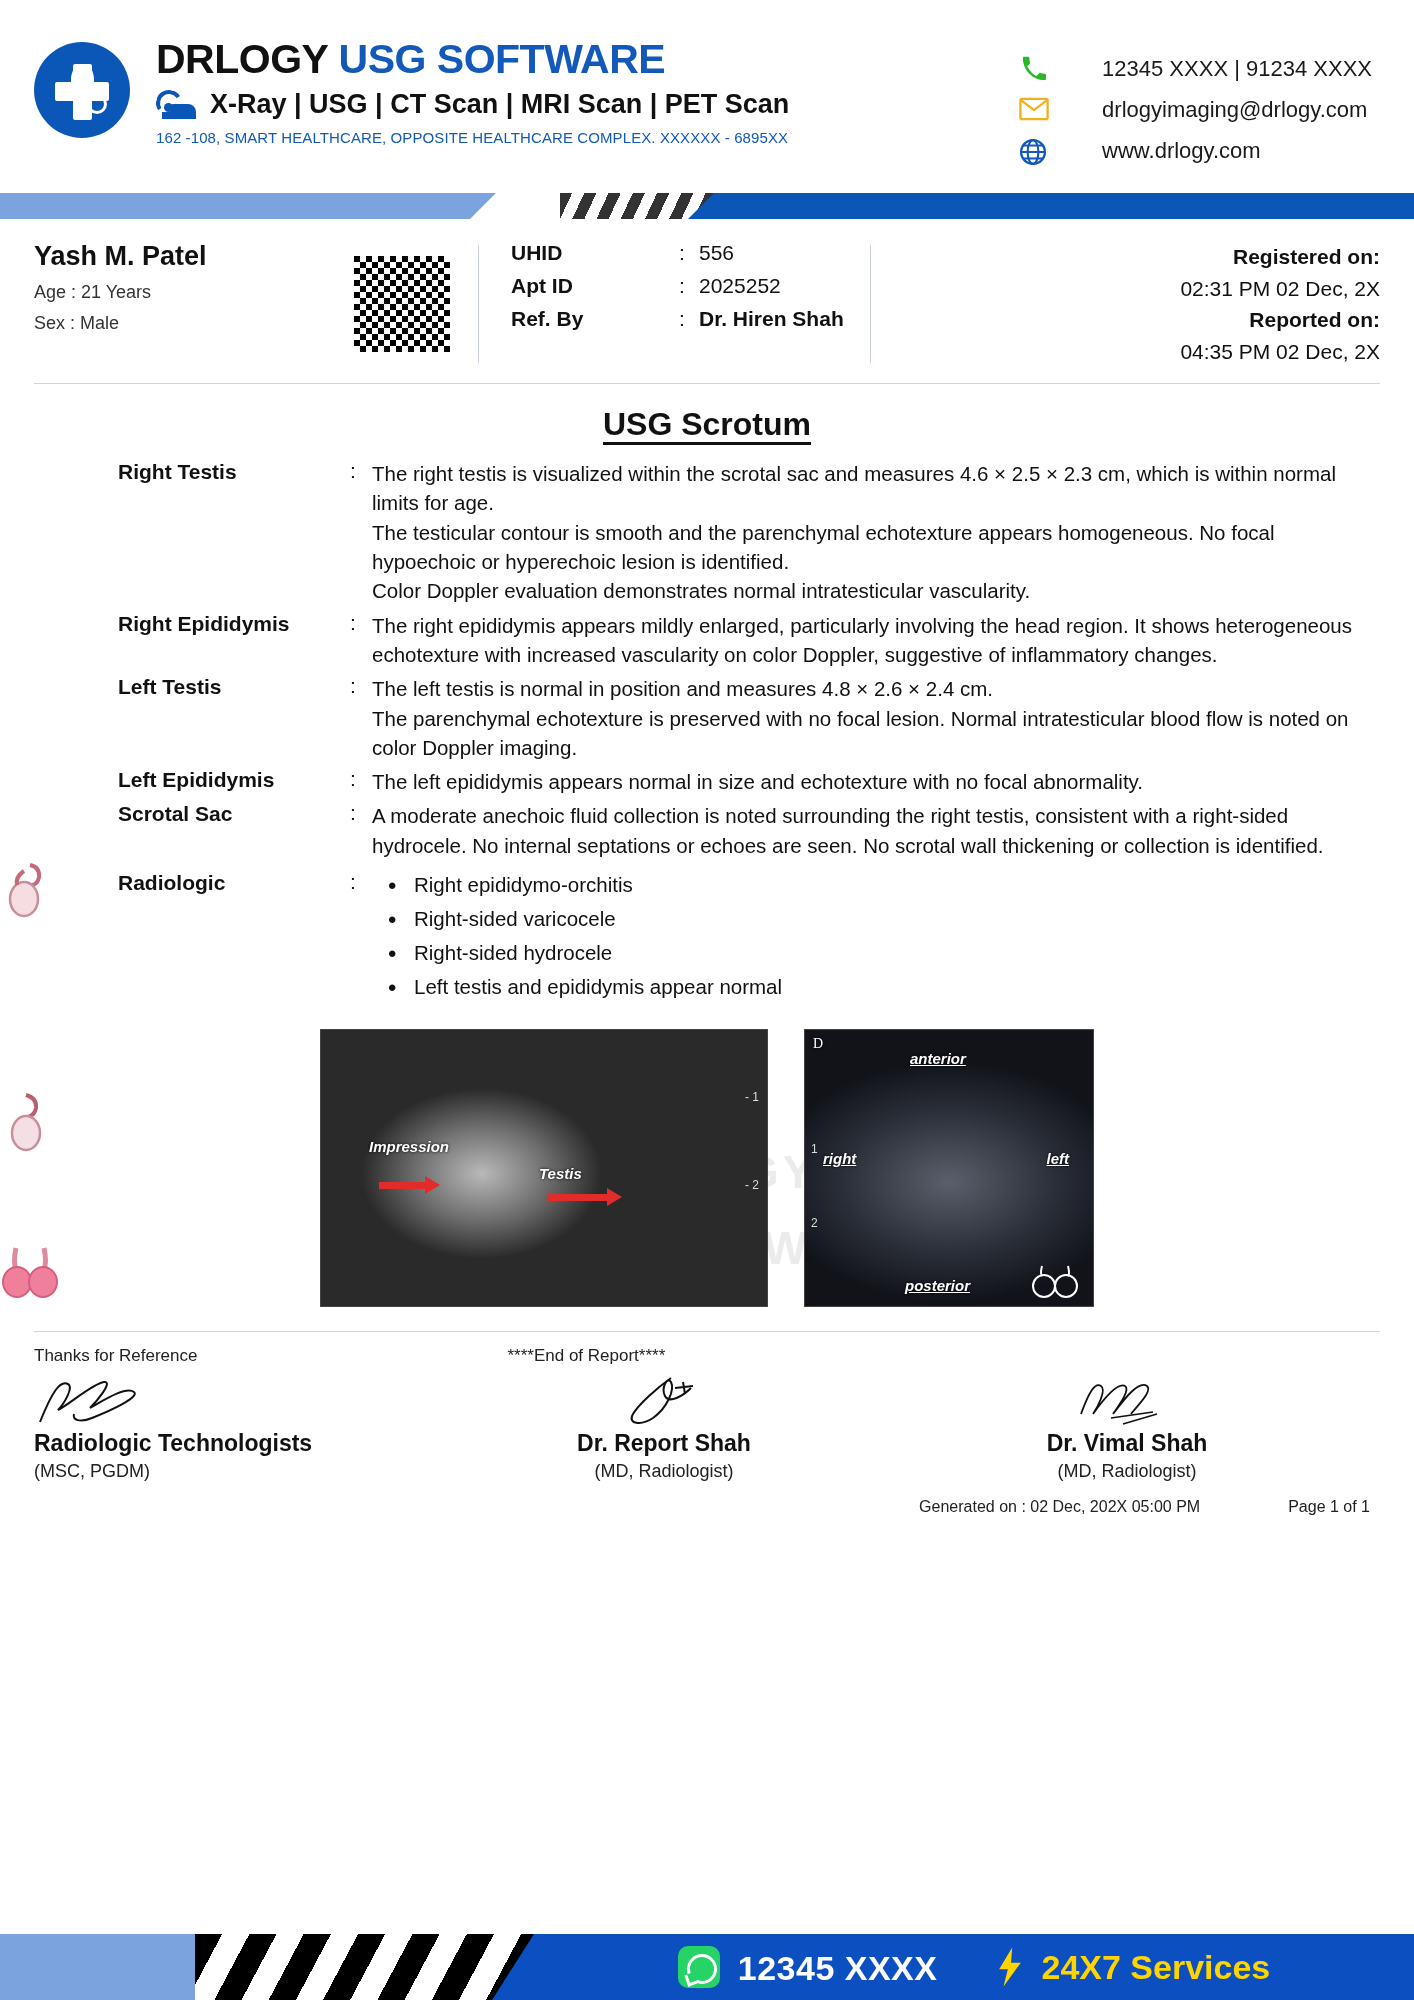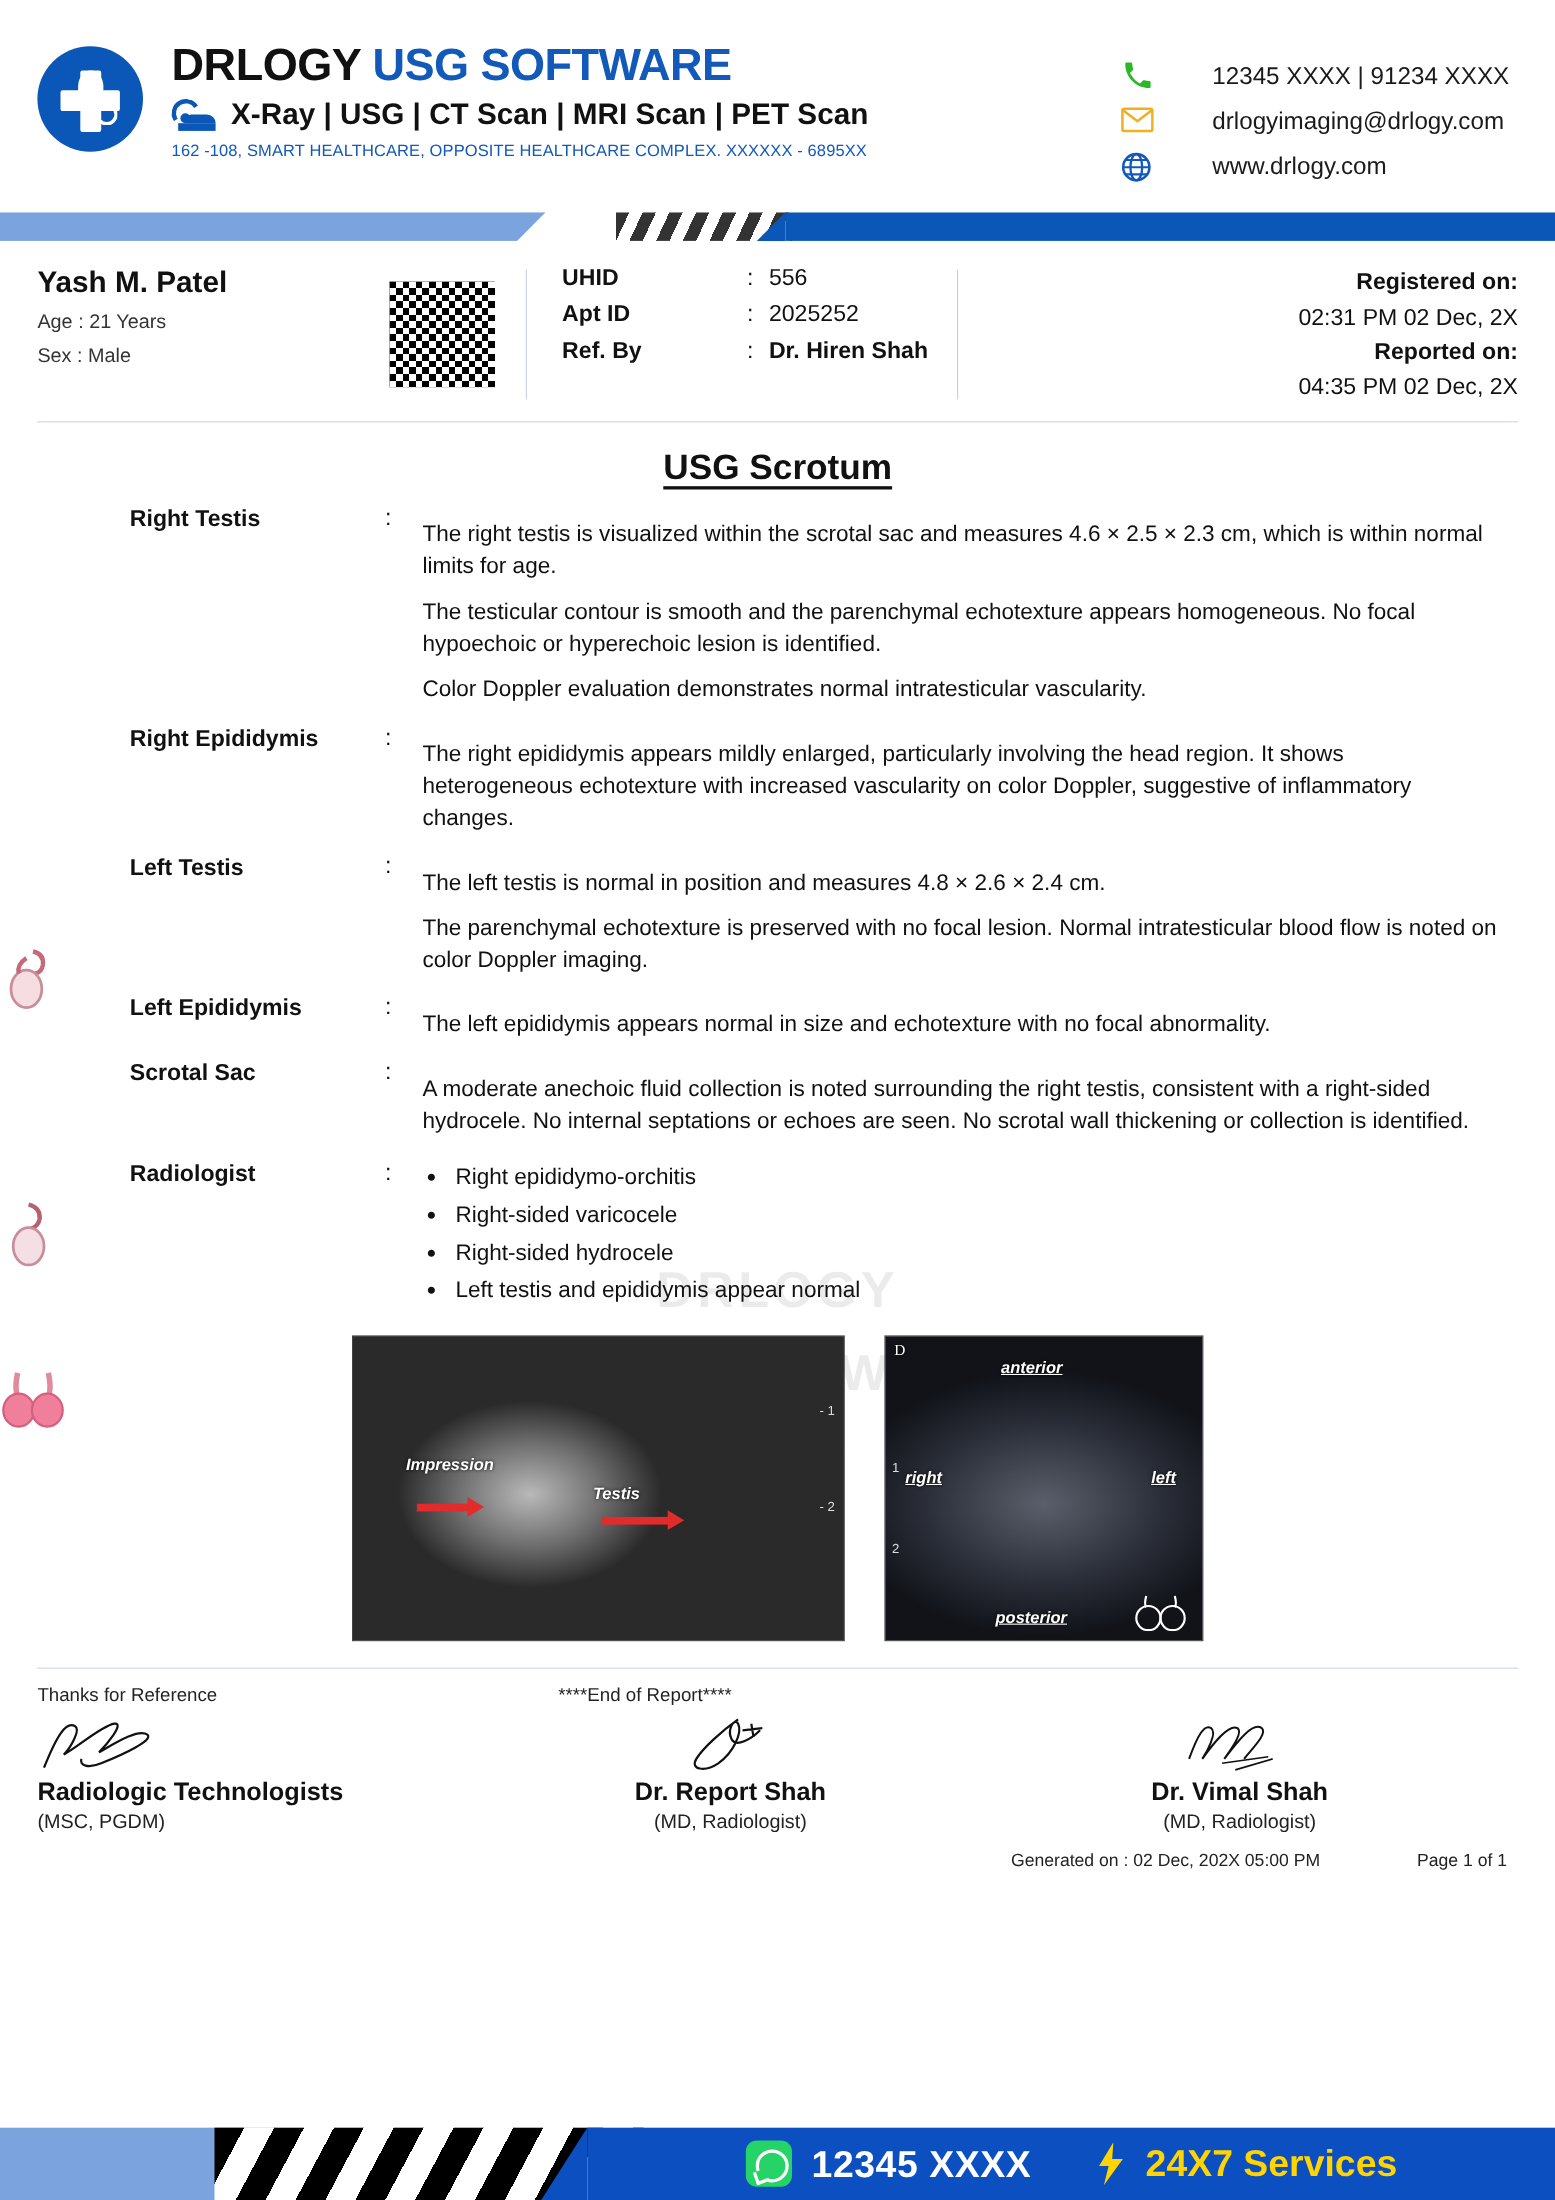--- a/index.html
+++ b/index.html
@@ -75,21 +75,21 @@
 
   
   .title { text-align:center; font-size: 32px; font-weight: 800; text-decoration: underline;
            text-underline-offset: 7px; margin: 22px 0 16px 0;}
   .rows { padding: 0 40px 0 40px; position:relative;}
   .row { display:flex; align-items:flex-start; margin-bottom: 5px; }
   .ico { width: 78px; flex:0 0 auto; position:relative; height: 1px; }
   .rkey { width: 232px; flex:0 0 auto; font-size: 21px; font-weight:700; color:#111; padding-top:1px;}
   .rcolon { width: 22px; flex:0 0 auto; font-size:21px;}
   .rval { flex: 1; font-size: 20.5px; line-height: 1.43; color:#111; }
-  .rval p { margin:12px; }
+  .rval p { margin:0; }
   ul.imp { list-style: none; margin:0; padding:0;}
   ul.imp li { position:relative; padding-left: 42px; margin-bottom: 4px; font-size: 20.5px; line-height:1.47;}
   ul.imp li:before { content:"•"; position:absolute; left:16px; top:-2px; font-size: 24px;}
 
   
   .organ { position:absolute; left:0; }
   .o1 { top: 400px; } .o2 { top: 632px; } .o3 { top: 785px; }
   .organ svg { display:block; }
 
   
@@ -332,21 +332,21 @@
       <div class="ico"></div>
       <div class="rkey">Scrotal Sac</div>
       <div class="rcolon">:</div>
       <div class="rval">
         <p>A moderate anechoic fluid collection is noted surrounding the right testis, consistent with a right-sided hydrocele. No internal septations or echoes are seen. No scrotal wall thickening or collection is identified.</p>
       </div>
     </div>
 
     <div class="row" style="margin-top:10px">
       <div class="ico"></div>
-      <div class="rkey">Radiologist</div>
+      <div class="rkey">Radiologic</div>
       <div class="rcolon">:</div>
       <div class="rval">
         <ul class="imp">
           <li>Right epididymo-orchitis</li>
           <li>Right-sided varicocele</li>
           <li>Right-sided hydrocele</li>
           <li>Left testis and epididymis appear normal</li>
         </ul>
       </div>
     </div>

